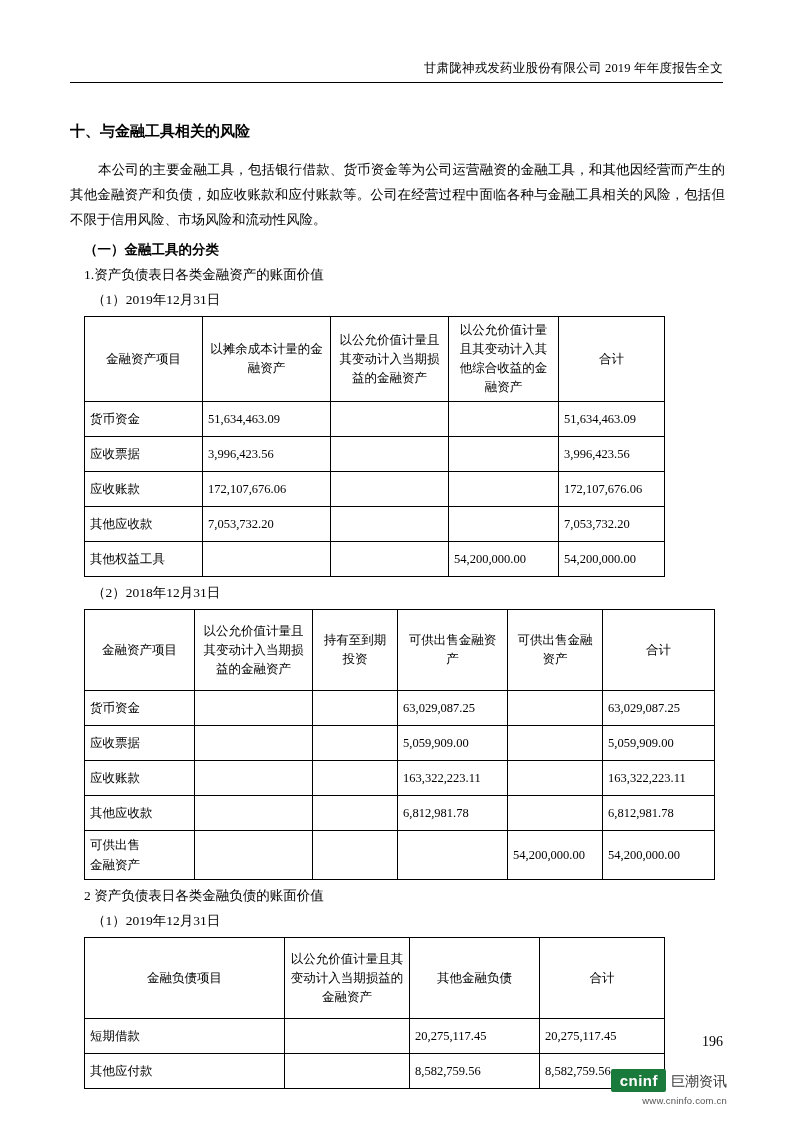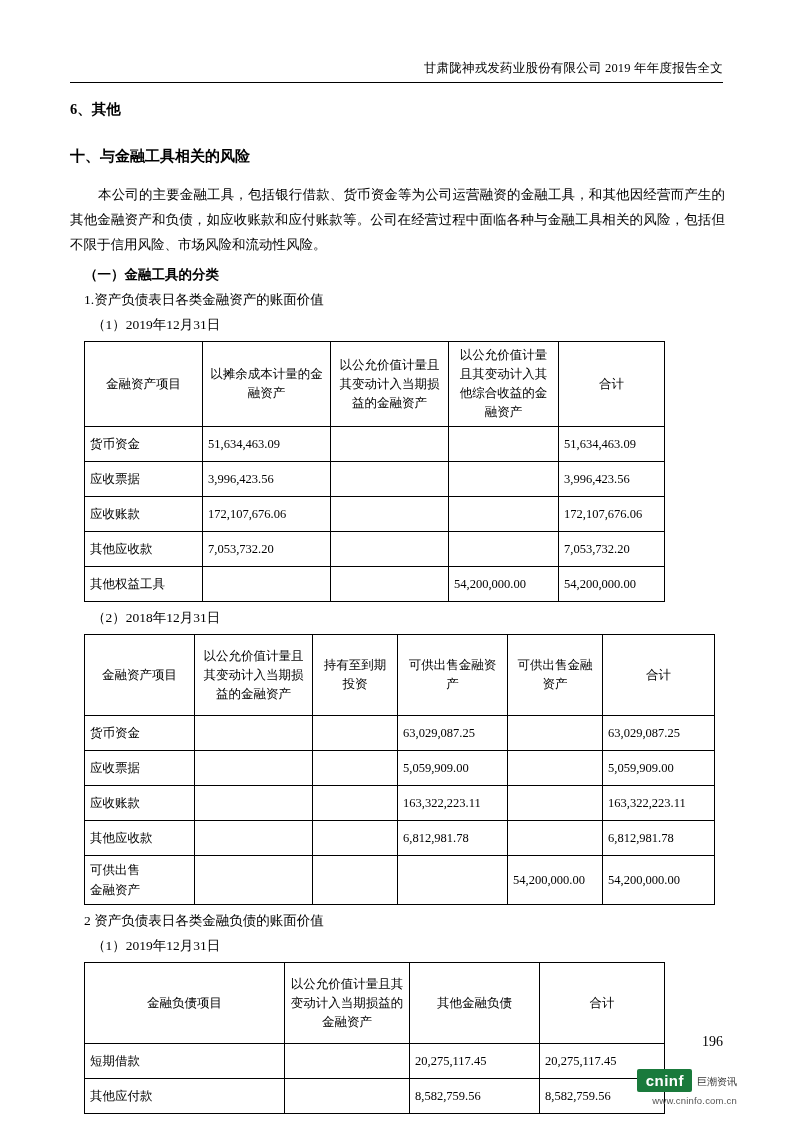--- a/index.html
+++ b/index.html
@@ -121,21 +121,21 @@
   .t3 col.c3 { width: 125px; }
 
   .page-num {
     position: absolute;
     right: 70px;
     bottom: 76px;
     font-size: 14px;
   }
   .footer-logo {
     position: absolute;
-    right: 56px;
+    right: 66px;
     bottom: 20px;
     text-align: right;
   }
   .logo-box {
     display: inline-block;
     background: #1a7a3c;
     color: #ffffff;
     font-family: "Liberation Sans", sans-serif;
     font-size: 15px;
     font-weight: bold;
@@ -144,42 +144,41 @@
     border-radius: 2px;
   }
   .logo-sub {
     font-family: "Liberation Sans", sans-serif;
     font-size: 9.5px;
     color: #555;
     margin-top: 3px;
     letter-spacing: 0.2px;
   }
   .logo-cn {
-    font-size: 10px;
+    font-size: 14px;
     color: #333;
     margin-top: 2px;
   }
   .logo-row {
     display: flex;
     align-items: center;
     justify-content: flex-end;
     gap: 5px;
   }
 </style>
 </head>
 <body>
 
 <div class="page">
 
   <div class="header">甘肃陇神戎发药业股份有限公司 2019 年年度报告全文</div>
   <div class="header-rule"></div>
 
   <div class="content">
 
-    <div class="h-bold">6、其他</div>
 
     <div class="sec-title">十、与金融工具相关的风险</div>
 
     <p class="body-text indent">本公司的主要金融工具，包括银行借款、货币资金等为公司运营融资的金融工具，和其他因经营而产生的其他金融资产和负债，如应收账款和应付账款等。公司在经营过程中面临各种与金融工具相关的风险，包括但不限于信用风险、市场风险和流动性风险。</p>
 
     <div class="sub-bold">（一）金融工具的分类</div>
     <div class="sub-line">1.资产负债表日各类金融资产的账面价值</div>
     <div class="sub-line2">（1）2019年12月31日</div>
 
     <table class="fin t1">

